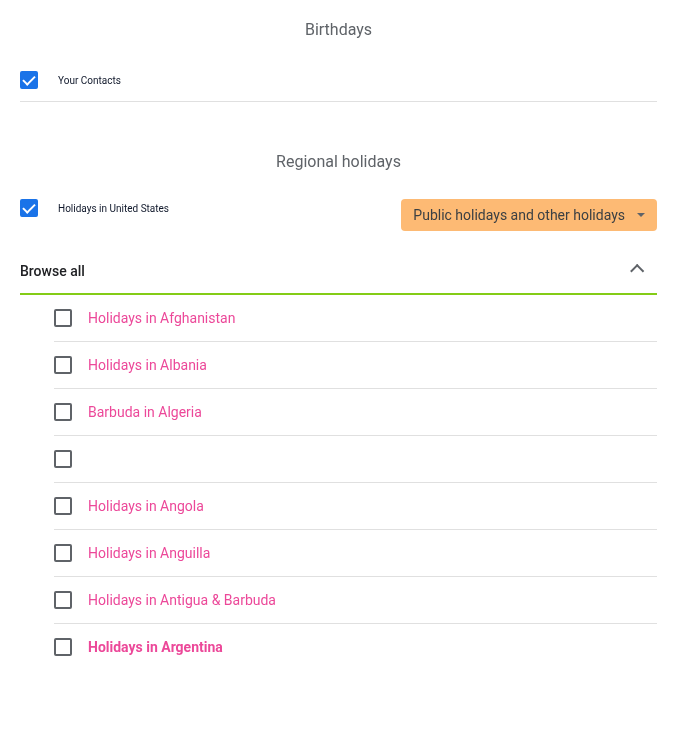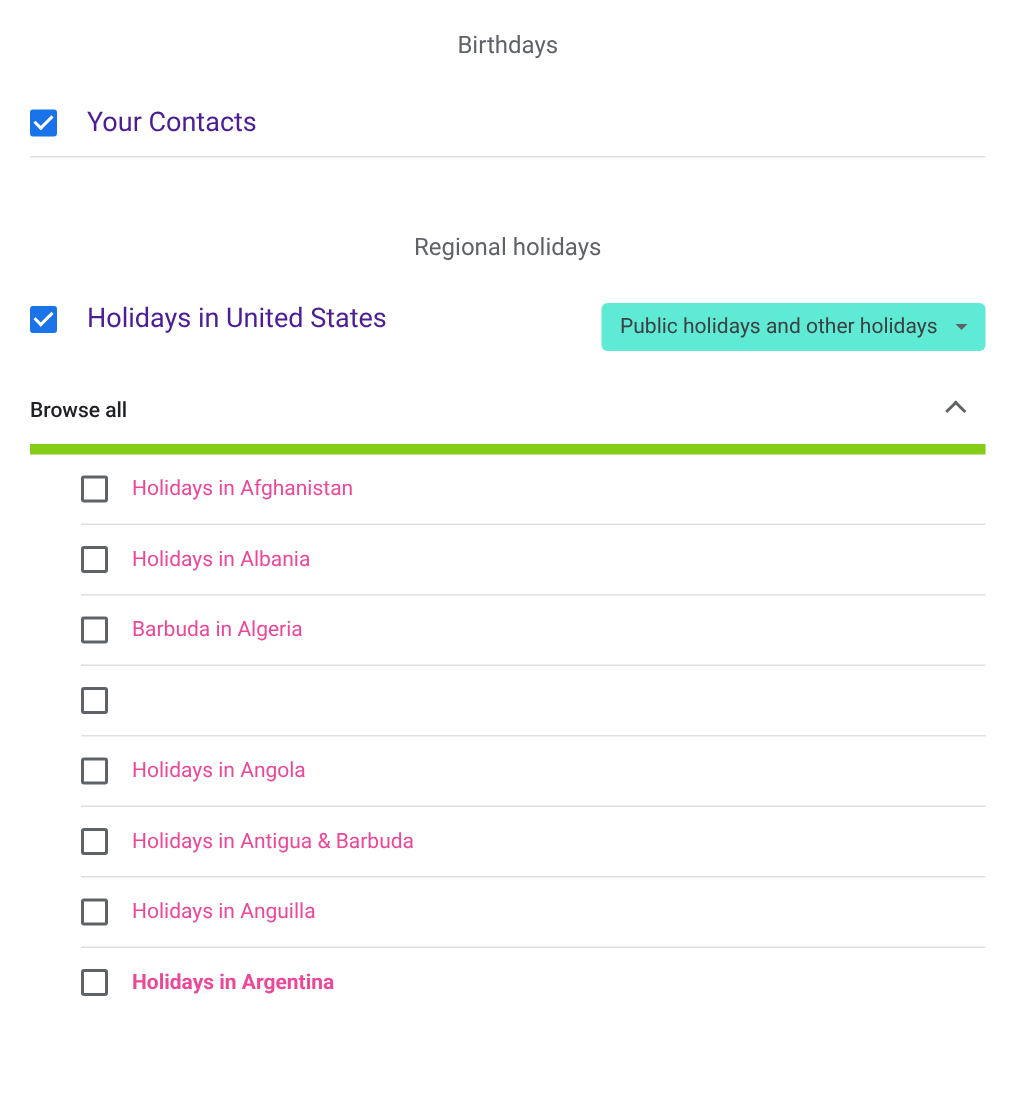--- a/index.html
+++ b/index.html
@@ -45,39 +45,39 @@
     }
     .checkbox.checked::after {
       content: '';
       width: 10px;
       height: 5px;
       border-left: 2px solid white;
       border-bottom: 2px solid white;
       transform: rotate(-45deg) translate(1px, -1px);
     }
     .row-label {
-      font-size: 18px;
-      color: #4c1d95;
+      font-size: 10px;
+      color: #0f172a;
     }
     .section {
       margin-bottom: 50px;
     }
     .regional-row {
       display: flex;
       align-items: flex-start;
       justify-content: space-between;
       padding: 8px 0;
       gap: 38px;
     }
     .regional-left {
       display: flex;
       align-items: center;
     }
     .dropdown {
-      background: #5eead4;
+      background: #fdba74;
       border-radius: 4px;
       padding: 8px 12px;
       display: flex;
       align-items: center;
       gap: 12px;
       font-size: 14px;
       color: #3c4043;
       cursor: pointer;
     }
     .dropdown-arrow {
@@ -85,21 +85,21 @@
       height: 0;
       border-left: 4px solid transparent;
       border-right: 4px solid transparent;
       border-top: 4px solid #5f6368;
     }
     .browse-all-row {
       display: flex;
       align-items: center;
       justify-content: space-between;
       padding: 14px 0;
-      border-bottom: 7px solid #84cc16;
+      border-bottom: 2px solid #84cc16;
       cursor: pointer;
       margin-top: 10px;
     }
     .browse-all-label {
       font-size: 14px;
       font-weight: 500;
       color: #202124;
     }
     .chevron-up {
       width: 10px;
@@ -181,24 +181,24 @@
       </div>
       <div class="country-row">
         <div class="country-checkbox"></div>
       </div>
       <div class="country-row">
         <div class="country-checkbox"></div>
         <span class="country-label">Holidays in Angola</span>
       </div>
       <div class="country-row">
         <div class="country-checkbox"></div>
+        <span class="country-label">Holidays in Anguilla</span>
+      </div>
+      <div class="country-row">
+        <div class="country-checkbox"></div>
         <span class="country-label">Holidays in Antigua &amp; Barbuda</span>
-      </div>
-      <div class="country-row">
-        <div class="country-checkbox"></div>
-        <span class="country-label">Holidays in Anguilla</span>
       </div>
       <div class="country-row">
         <div class="country-checkbox"></div>
         <span class="country-label">Holidays in Argentina</span>
       </div>
     </div>
 </div>
 
 </body></html>

